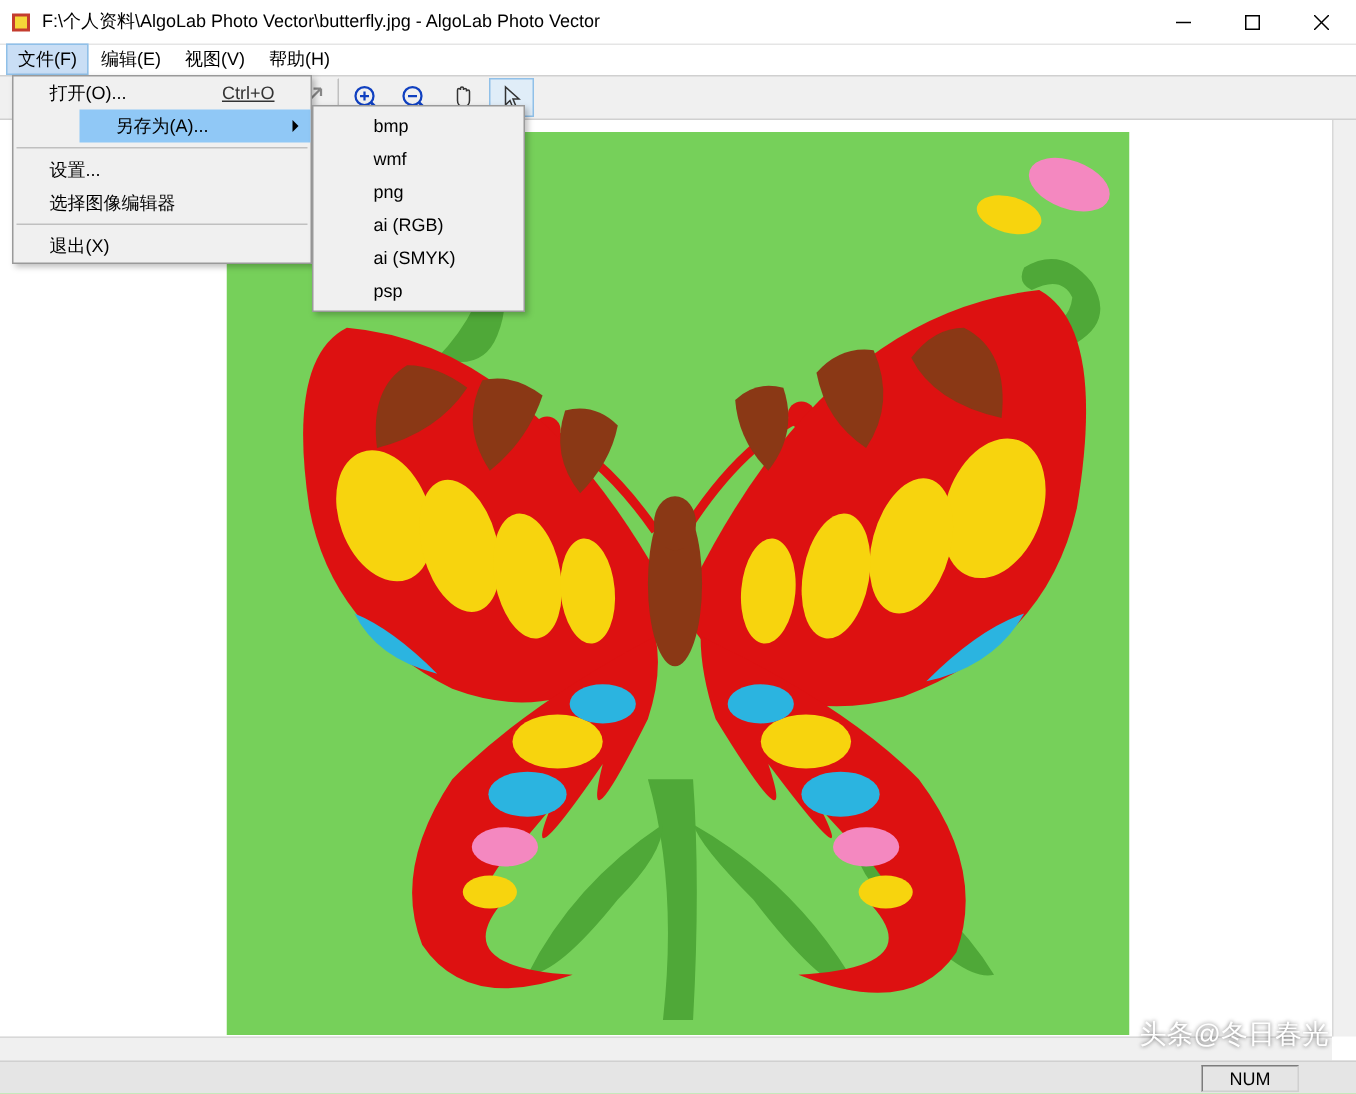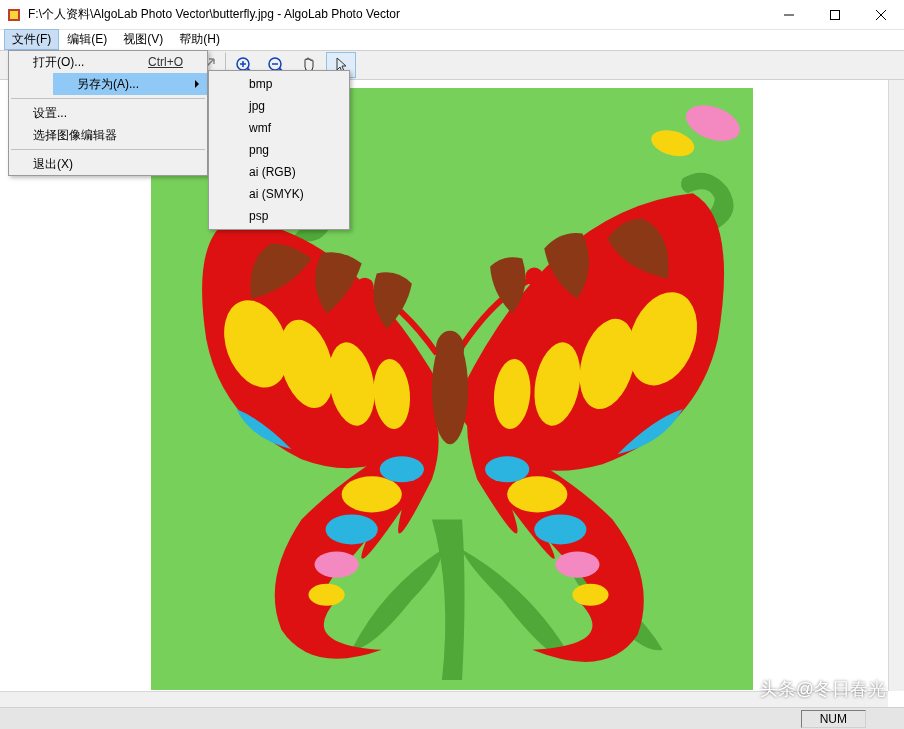--- a/index.html
+++ b/index.html
@@ -236,21 +236,20 @@
     <span>选择图像编辑器</span>
   </div>
   <div class="divider"></div>
   <div class="item">
     <span>退出(X)</span>
   </div>
 </div>
 
 <div class="submenu">
   <div class="sitem">bmp</div>
-  <div class="sitem">jpg</div>
   <div class="sitem">wmf</div>
   <div class="sitem">png</div>
   <div class="sitem">ai (RGB)</div>
   <div class="sitem">ai (SMYK)</div>
   <div class="sitem">psp</div>
 </div>
 
 <div class="watermark">头条@冬日春光</div>
 
 </body></html>

